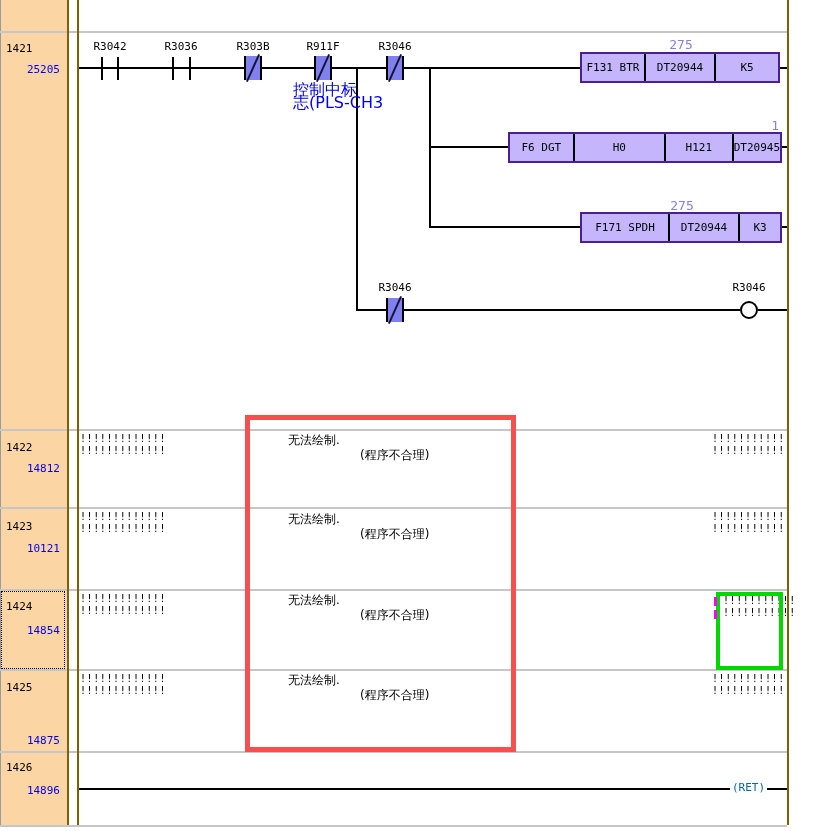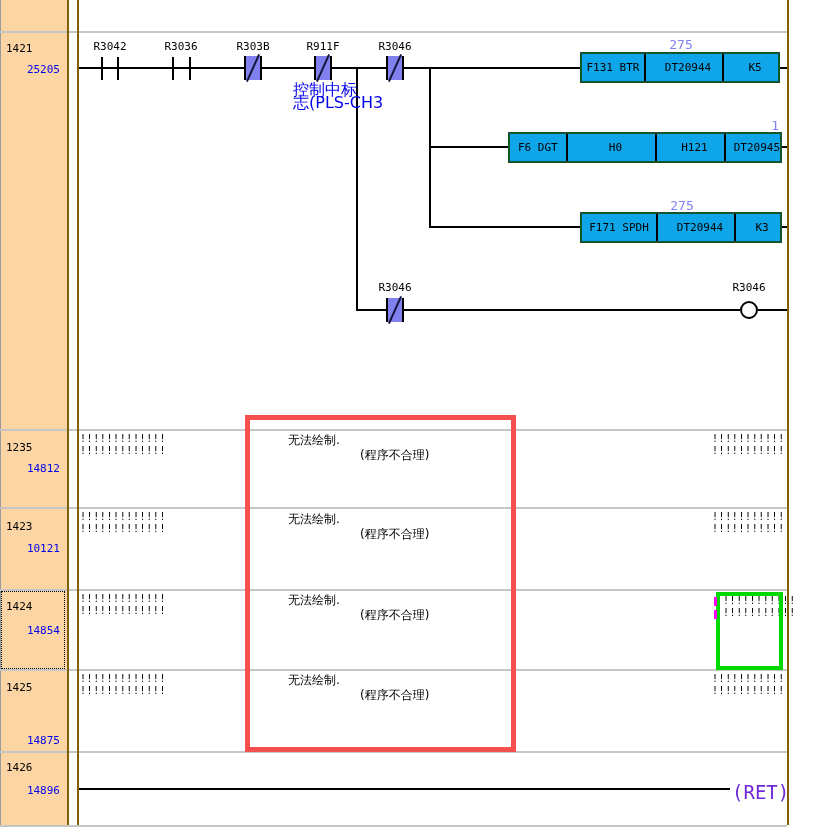--- a/index.html
+++ b/index.html
@@ -12,56 +12,56 @@
   .step-num{position:absolute;left:0;width:60px;text-align:right;font-size:11px;color:#0000ec;z-index:5;}
   .h-wire{position:absolute;height:2px;background:#000;z-index:1;}
   .v-wire{position:absolute;width:2px;background:#000;z-index:1;}
   .bar{position:absolute;width:2px;height:23px;background:#000;z-index:2;}
   .nc-contact{position:absolute;width:18px;height:24px;background:#8080ee;border-left:2px solid #000;
               border-right:2px solid #000;box-sizing:border-box;z-index:2;overflow:visible;}
   .nc-slash{position:absolute;left:6px;top:-3px;width:2px;height:30px;background:#15153a;transform:rotate(24deg);}
   .c-label{position:absolute;width:56px;text-align:center;font-size:11px;color:#000;z-index:2;white-space:nowrap;}
   .comment{position:absolute;font-size:16px;line-height:13px;color:#0000ec;z-index:2;
            font-family:"DejaVu Sans",sans-serif;white-space:pre-line;}
-  .fblock{position:absolute;display:flex;background:#0ea5e9;border:2px solid #14532d;box-sizing:border-box;z-index:2;gap:8px;}
+  .fblock{position:absolute;display:flex;background:#c4b5fd;border:2px solid #4c1d95;box-sizing:border-box;z-index:2;}
   .fcell{display:flex;align-items:center;justify-content:center;font-size:11px;color:#000;
          border-right:2px solid #000;box-sizing:border-box;white-space:nowrap;}
   .fcell:last-child{border-right:none;}
   .badge{position:absolute;font-size:13px;color:#8080f0;z-index:2;}
   .coil{position:absolute;width:18px;height:18px;border:2px solid #000;border-radius:50%;background:#fff;
         box-sizing:border-box;z-index:2;}
   .marks{position:absolute;font-size:10px;line-height:12px;letter-spacing:0.6px;color:#000;z-index:2;white-space:pre-line;}
   .err-msg{position:absolute;font-size:12px;color:#000;z-index:2;font-family:"DejaVu Sans",sans-serif;white-space:nowrap;}
   .red-box{position:absolute;left:245px;top:415px;width:271px;height:337px;border:5px solid #f5504d;
            box-sizing:border-box;z-index:7;}
   .green-box{position:absolute;left:716px;top:592px;width:67px;height:78px;border:4px solid #00d800;
              box-sizing:border-box;z-index:7;}
   .magenta-tick{position:absolute;width:3px;height:9px;background:#ff00ff;z-index:8;}
   .sel-box{position:absolute;left:1px;top:591px;width:64px;height:78px;border:1px dotted #000;
            box-sizing:border-box;z-index:6;}
-  .ret-coil{position:absolute;font-size:19px;color:#6d28d9;background:#fff;padding:0 2px;z-index:2;}
+  .ret-coil{position:absolute;font-size:11px;color:#0369a1;background:#fff;padding:0 2px;z-index:2;}
 </style>
 </head>
 <body>
 
 <div id="screen">
 
   <div class="sidebar-col"></div>
 
   <div class="sep" style="top:31px"></div>
   <div class="sep" style="top:429px"></div>
   <div class="sep" style="top:507px"></div>
   <div class="sep" style="top:589px"></div>
   <div class="sep" style="top:669px"></div>
   <div class="sep" style="top:751px"></div>
   <div class="sep" style="top:825px"></div>
 
   <div class="rung-num" style="top:42px">1421</div>
   <div class="step-num" style="top:63px">25205</div>
-  <div class="rung-num" style="top:441px">1235</div>
+  <div class="rung-num" style="top:441px">1422</div>
   <div class="step-num" style="top:462px">14812</div>
   <div class="rung-num" style="top:520px">1423</div>
   <div class="step-num" style="top:542px">10121</div>
   <div class="rung-num" style="top:600px">1424</div>
   <div class="step-num" style="top:624px">14854</div>
   <div class="rung-num" style="top:681px">1425</div>
   <div class="step-num" style="top:734px">14875</div>
   <div class="rung-num" style="top:761px">1426</div>
   <div class="step-num" style="top:784px">14896</div>
 
@@ -116,21 +116,21 @@
     <div class="fcell" style="width:65px">F6 DGT</div>
     <div class="fcell" style="width:92px">H0</div>
     <div class="fcell" style="width:68px">H121</div>
     <div class="fcell" style="flex:1">DT20945</div>
   </div>
   <div class="h-wire" style="left:782px;top:146px;width:5px"></div>
 
   <div class="h-wire" style="left:430px;top:226px;width:150px"></div>
   <div class="badge" style="left:647px;top:198px;width:70px;text-align:center">275</div>
   <div class="fblock" style="left:580px;top:212px;width:202px;height:31px">
-    <div class="fcell" style="width:76px">F171 SPDH</div>
+    <div class="fcell" style="width:88px">F171 SPDH</div>
     <div class="fcell" style="width:70px">DT20944</div>
     <div class="fcell" style="flex:1">K3</div>
   </div>
   <div class="h-wire" style="left:782px;top:226px;width:5px"></div>
 
   <div class="h-wire" style="left:357px;top:309px;width:383px"></div>
   <div class="h-wire" style="left:758px;top:309px;width:29px"></div>
   <div class="c-label" style="left:367px;top:281px">R3046</div>
   <div class="nc-contact" style="left:386px;top:298px">
       <div class="nc-slash"></div>

